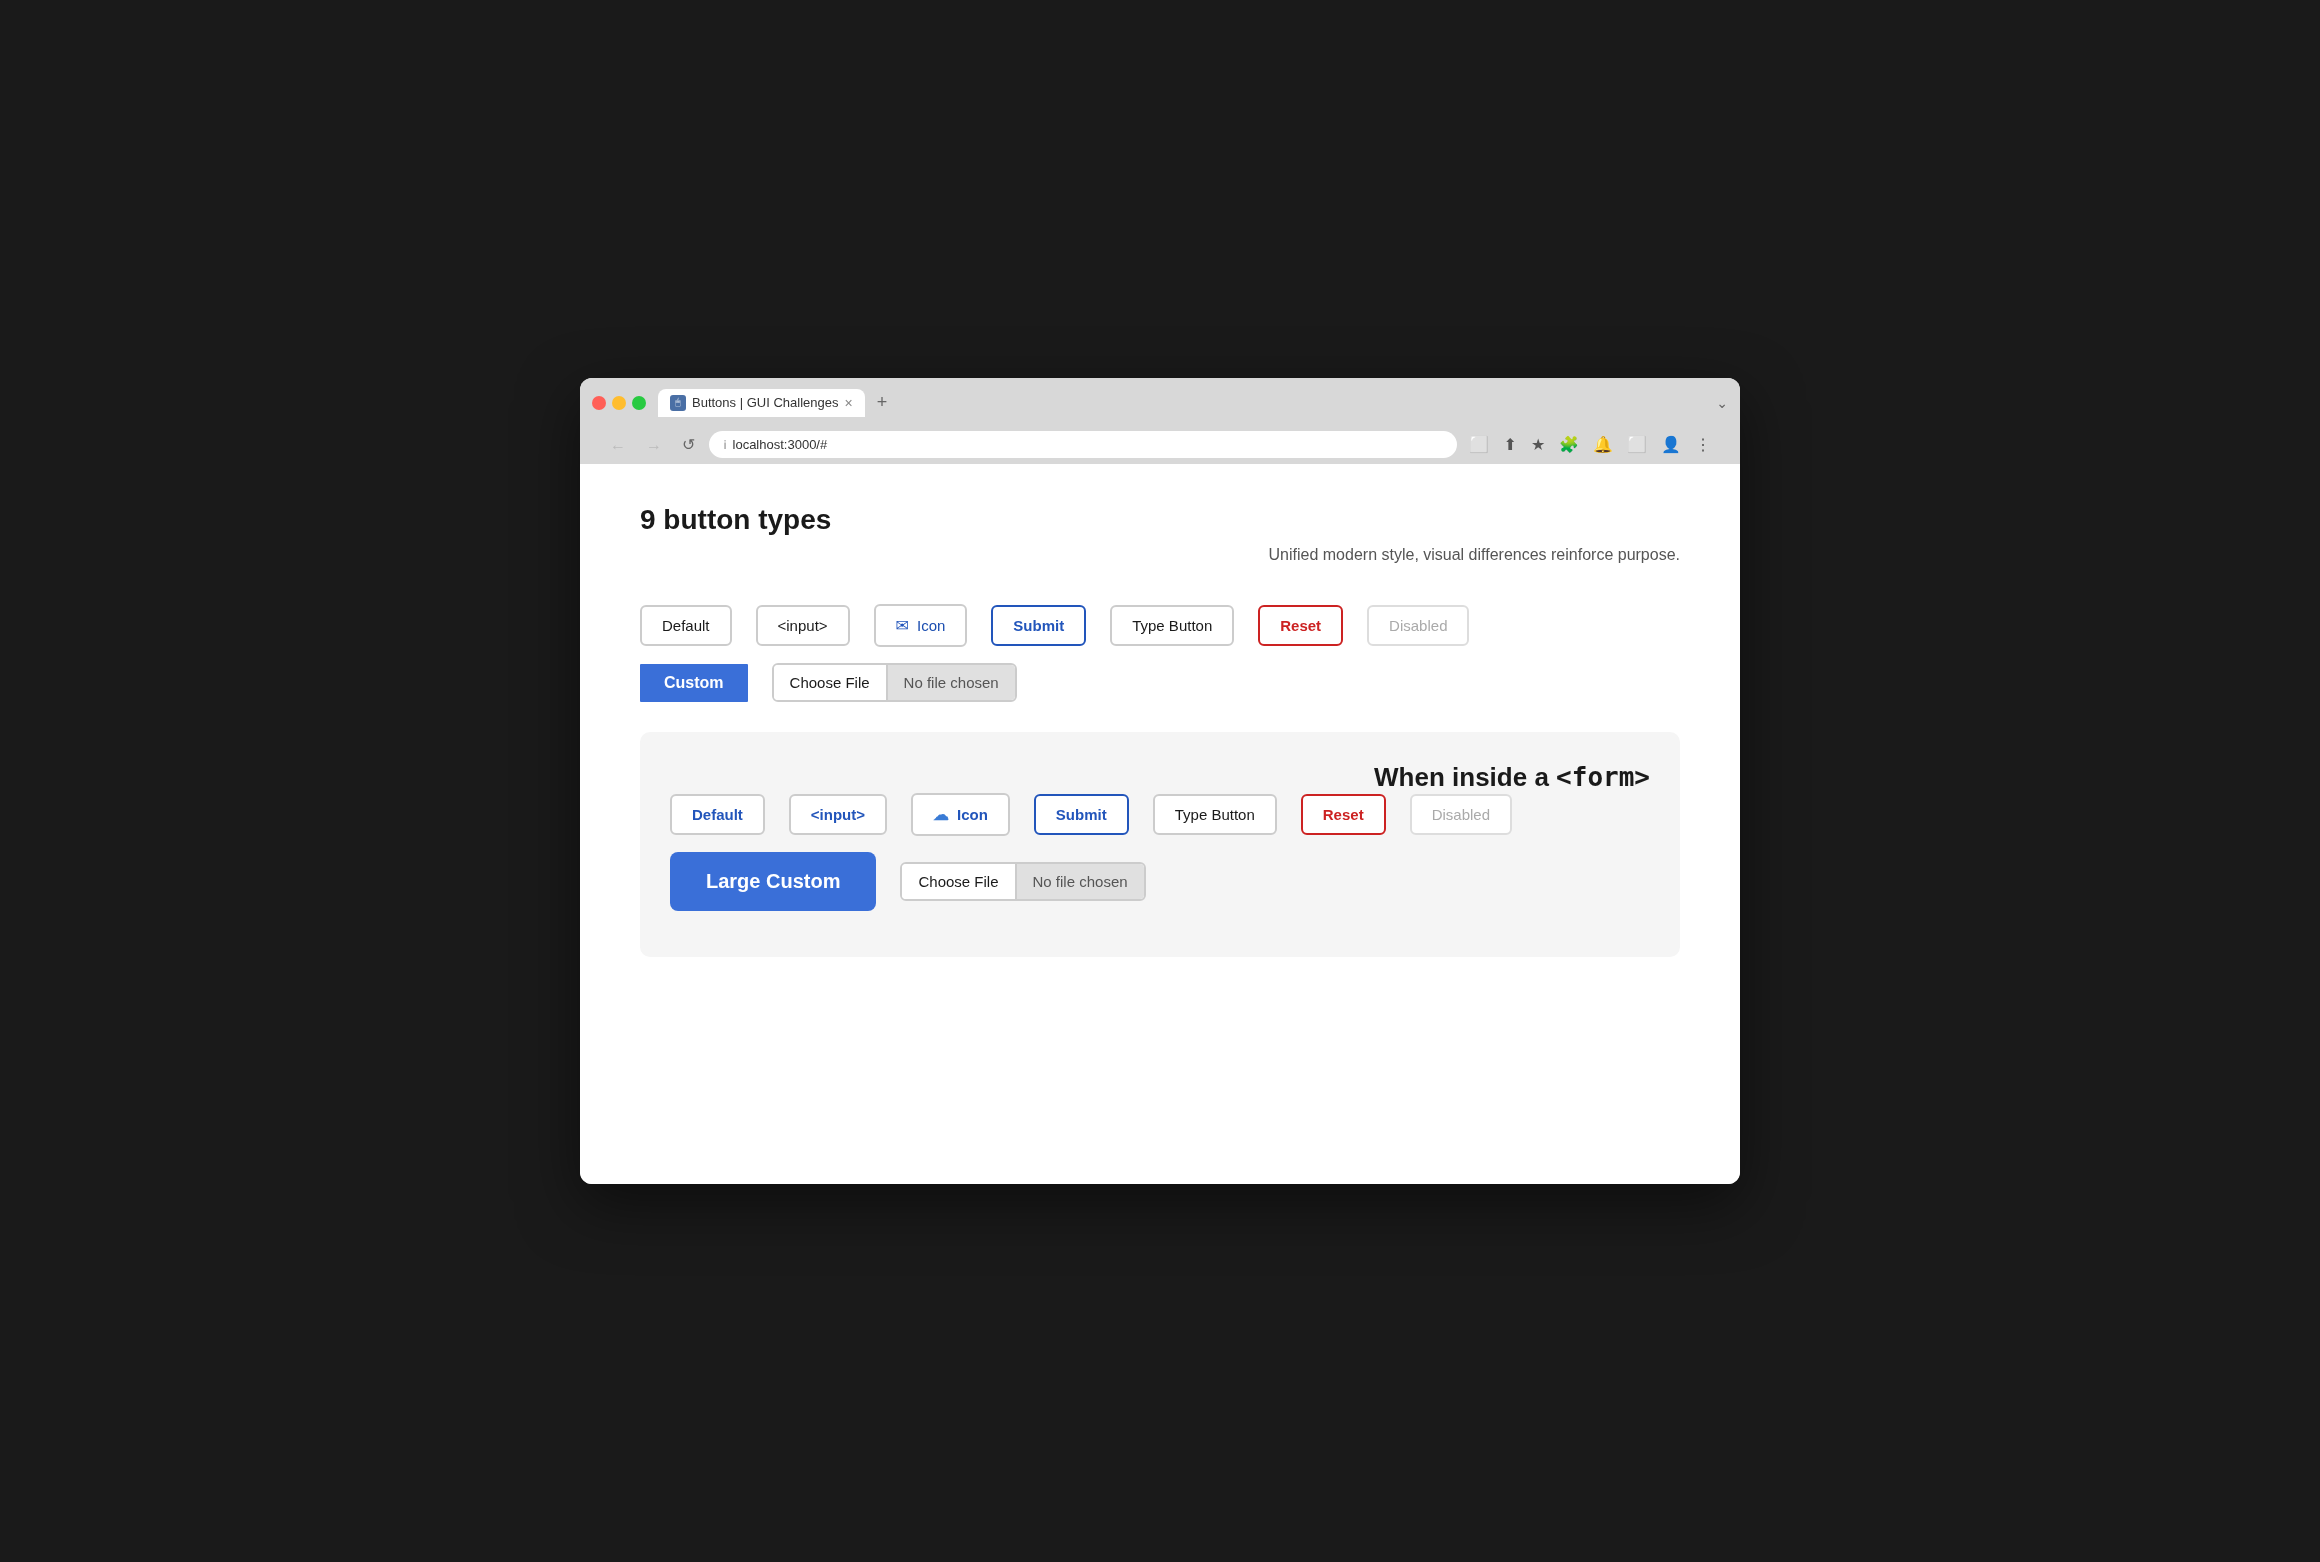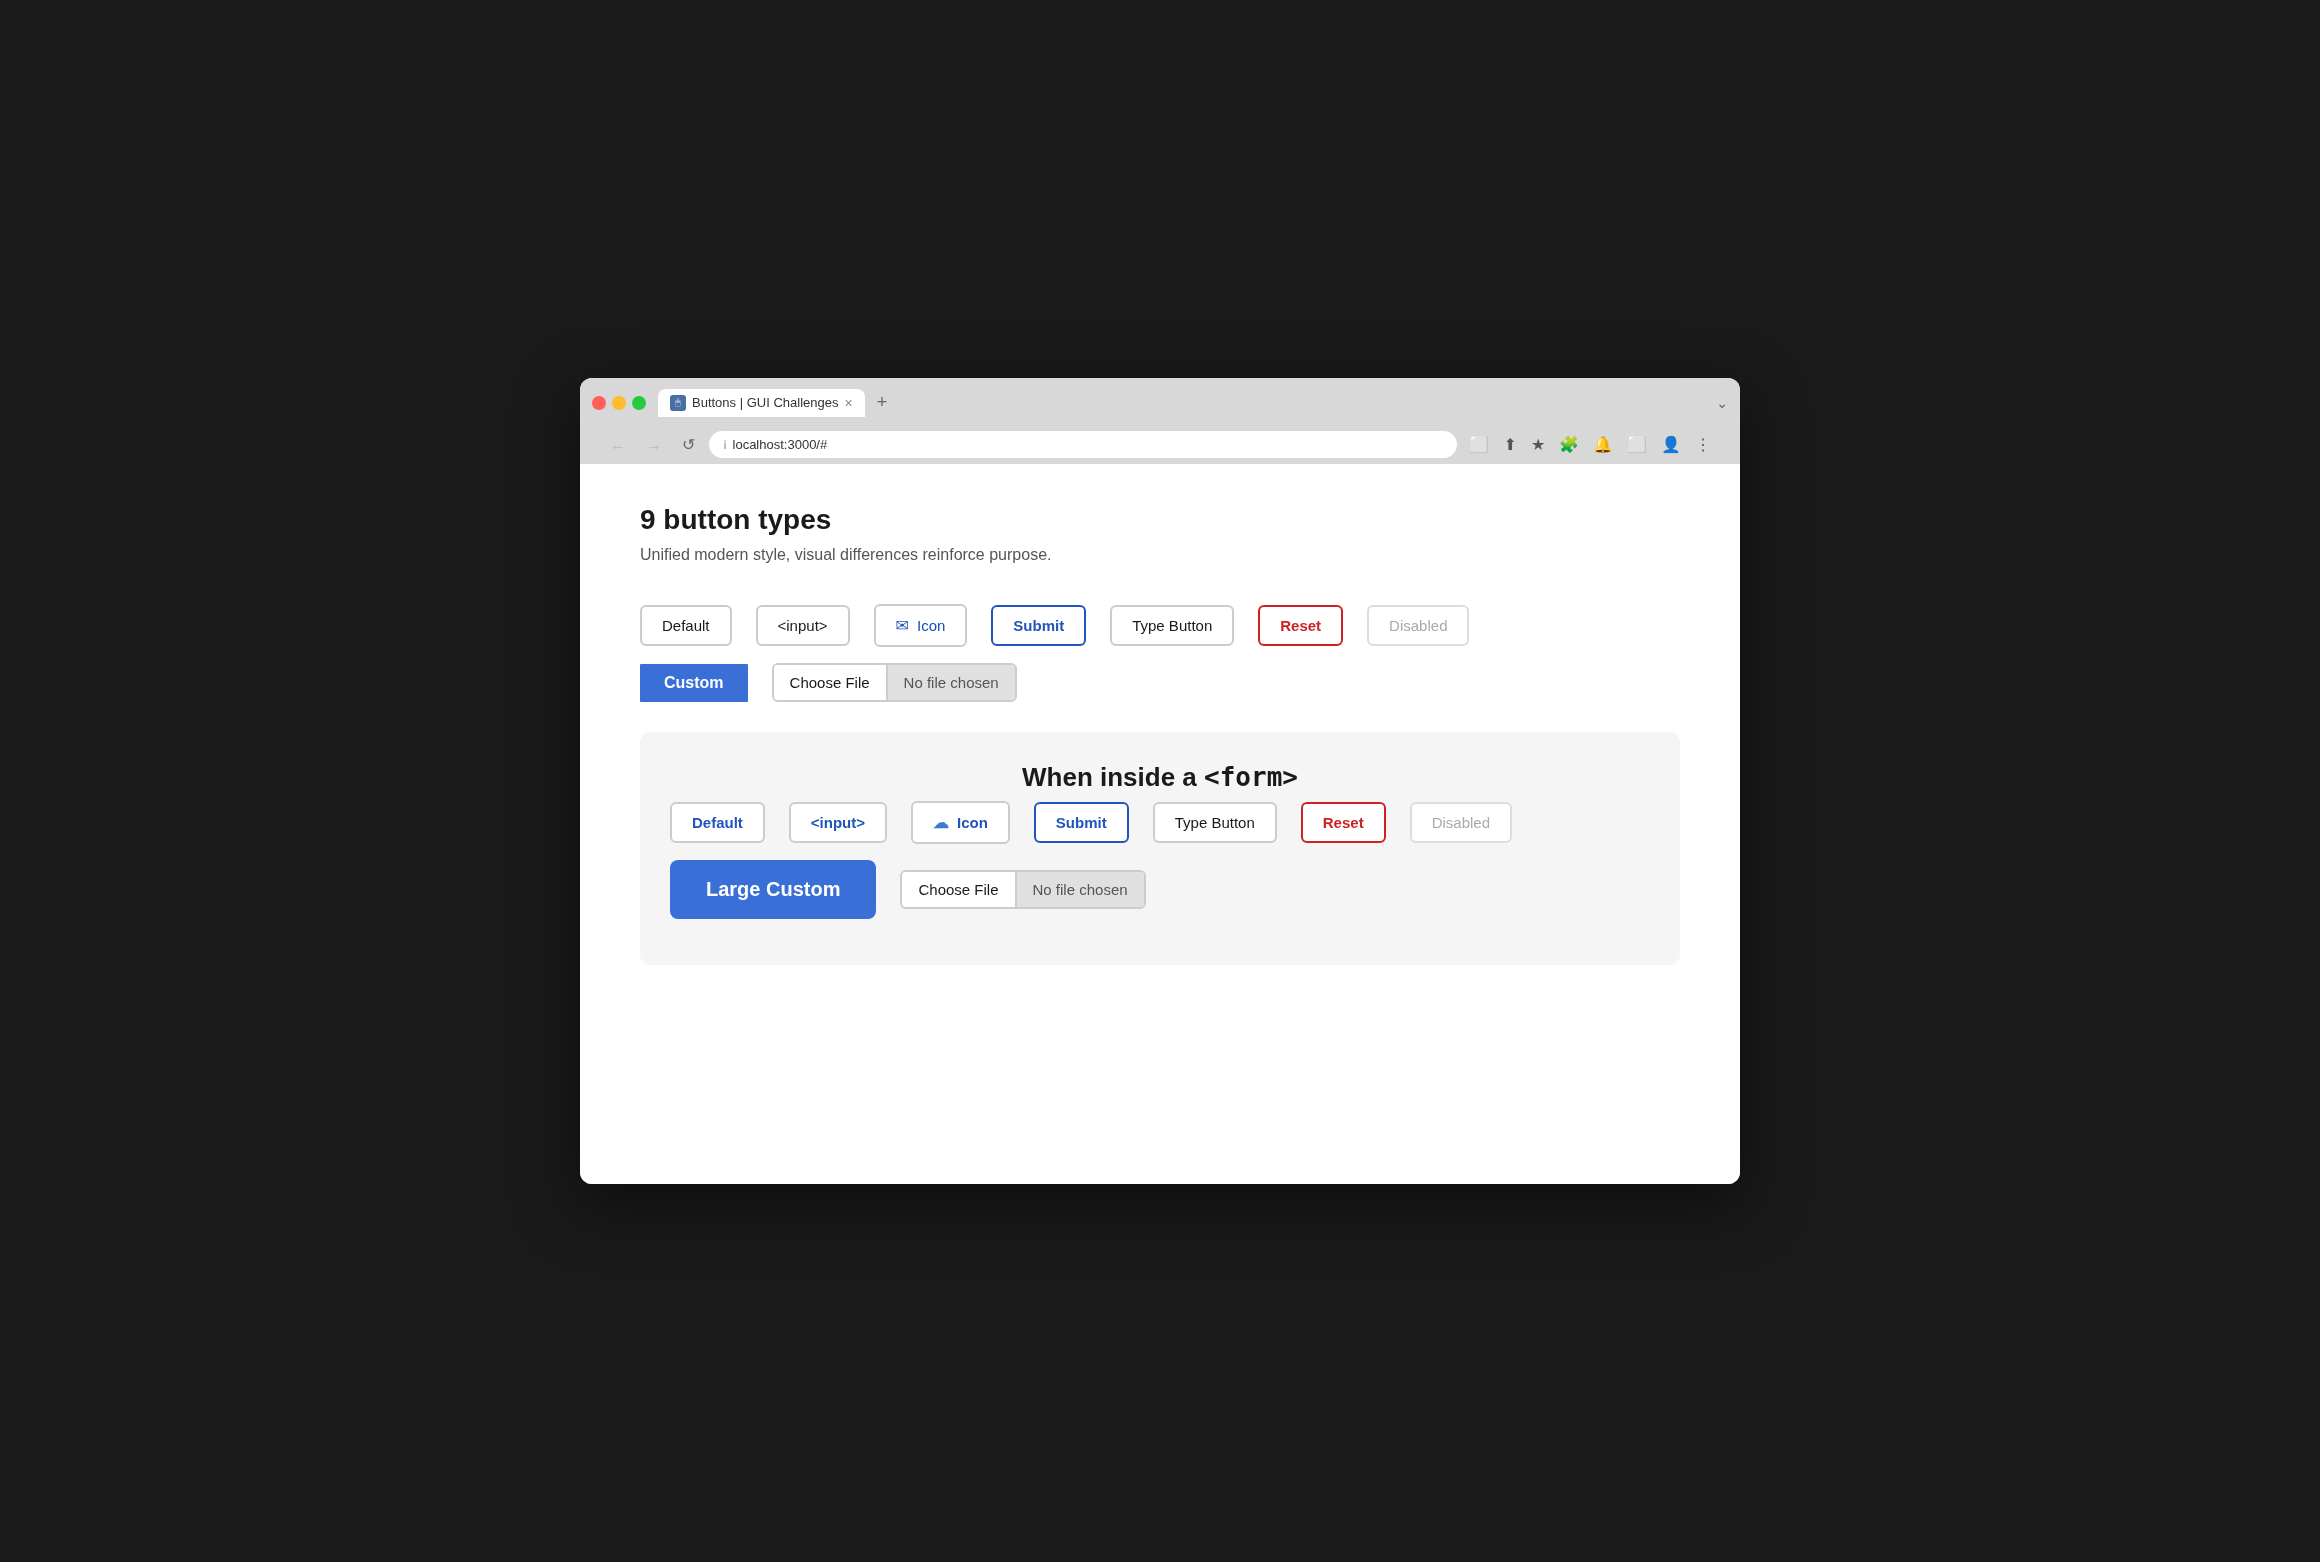--- a/index.html
+++ b/index.html
@@ -163,21 +163,21 @@
 
     .page-title {
       text-align: left;
       font-size: 28px;
       font-weight: 700;
       color: #1a1a1a;
       margin-bottom: 10px;
     }
 
     .page-subtitle {
-      text-align: left;
+      text-align: right;
       font-size: 16px;
       color: #555;
       margin-bottom: 40px;
     }
 
     
     .button-row {
       display: flex;
       flex-wrap: wrap;
       gap: 24px;
@@ -307,25 +307,24 @@
 
     
     .form-section {
       background: #f5f5f5;
       border-radius: 10px;
       padding: 30px 30px;
       margin-top: 30px;
     }
 
     .section-title {
-      text-align: center;
+      text-align: right;
       font-size: 26px;
       font-weight: 700;
       color: #1a1a1a;
-      margin-bottom: 8px;
     }
 
     .section-title code {
       font-family: monospace;
       font-weight: 700;
     }
 
     .section-subtitle {
       text-align: center;
       font-size: 15px;

